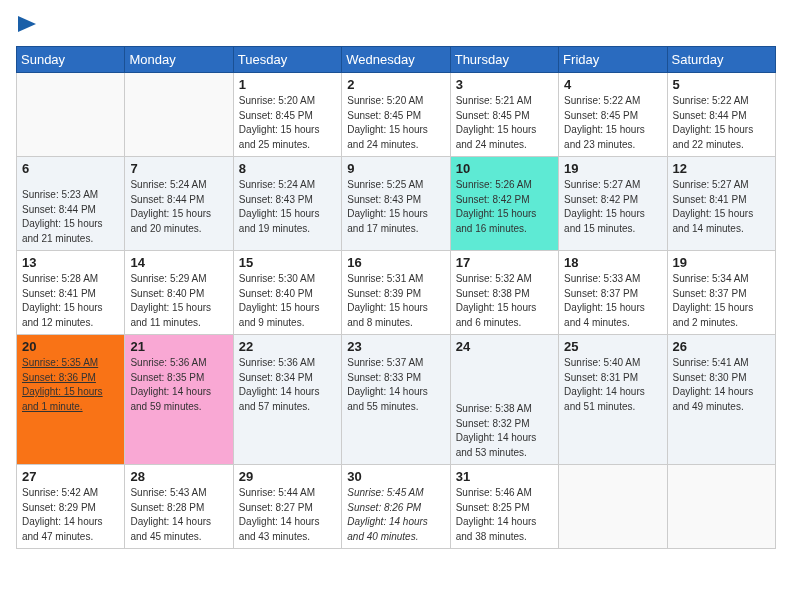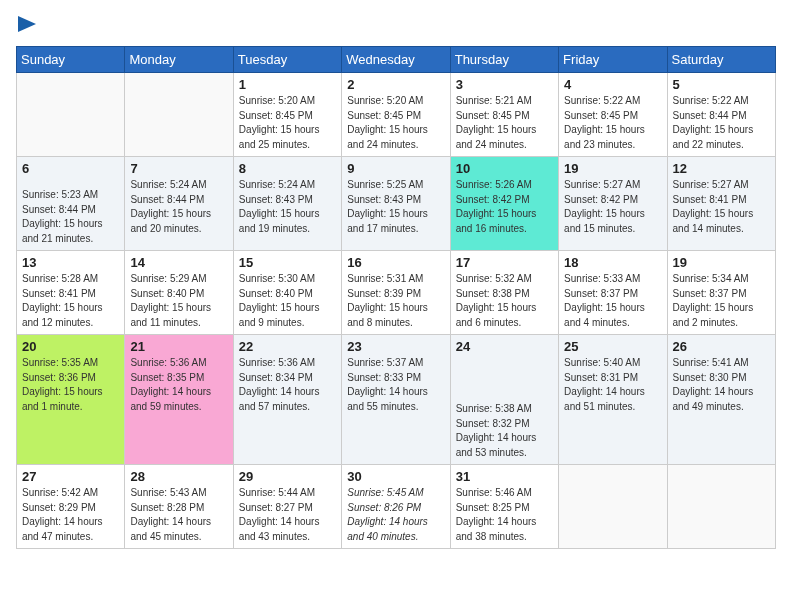--- a/index.html
+++ b/index.html
@@ -245,23 +245,23 @@
         </td>
         <td style="background: rgb(255, 255, 255);">
           <div class="day-number">19</div>
           <div class="day-detail" style="white-space: pre-line;">Sunrise: 5:34 AM
 Sunset: 8:37 PM
 Daylight: 15 hours
 and 2 minutes.</div>
         </td>
       </tr>
       <tr>
-        <td style="background: #bef264;">
+        <td style="background: #f97316;">
           <div class="day-number">20</div>
-          <div class="day-detail" style="white-space: pre-line;">Sunrise: 5:35 AM
+          <div class="day-detail" style="white-space: pre-line; text-decoration: underline;">Sunrise: 5:35 AM
 Sunset: 8:36 PM
 Daylight: 15 hours
 and 1 minute.</div>
         </td>
         <td style="background: #f9a8d4;">
           <div class="day-number">21</div>
           <div class="day-detail" style="white-space: pre-line;">Sunrise: 5:36 AM
 Sunset: 8:35 PM
 Daylight: 14 hours
 and 59 minutes.</div>

